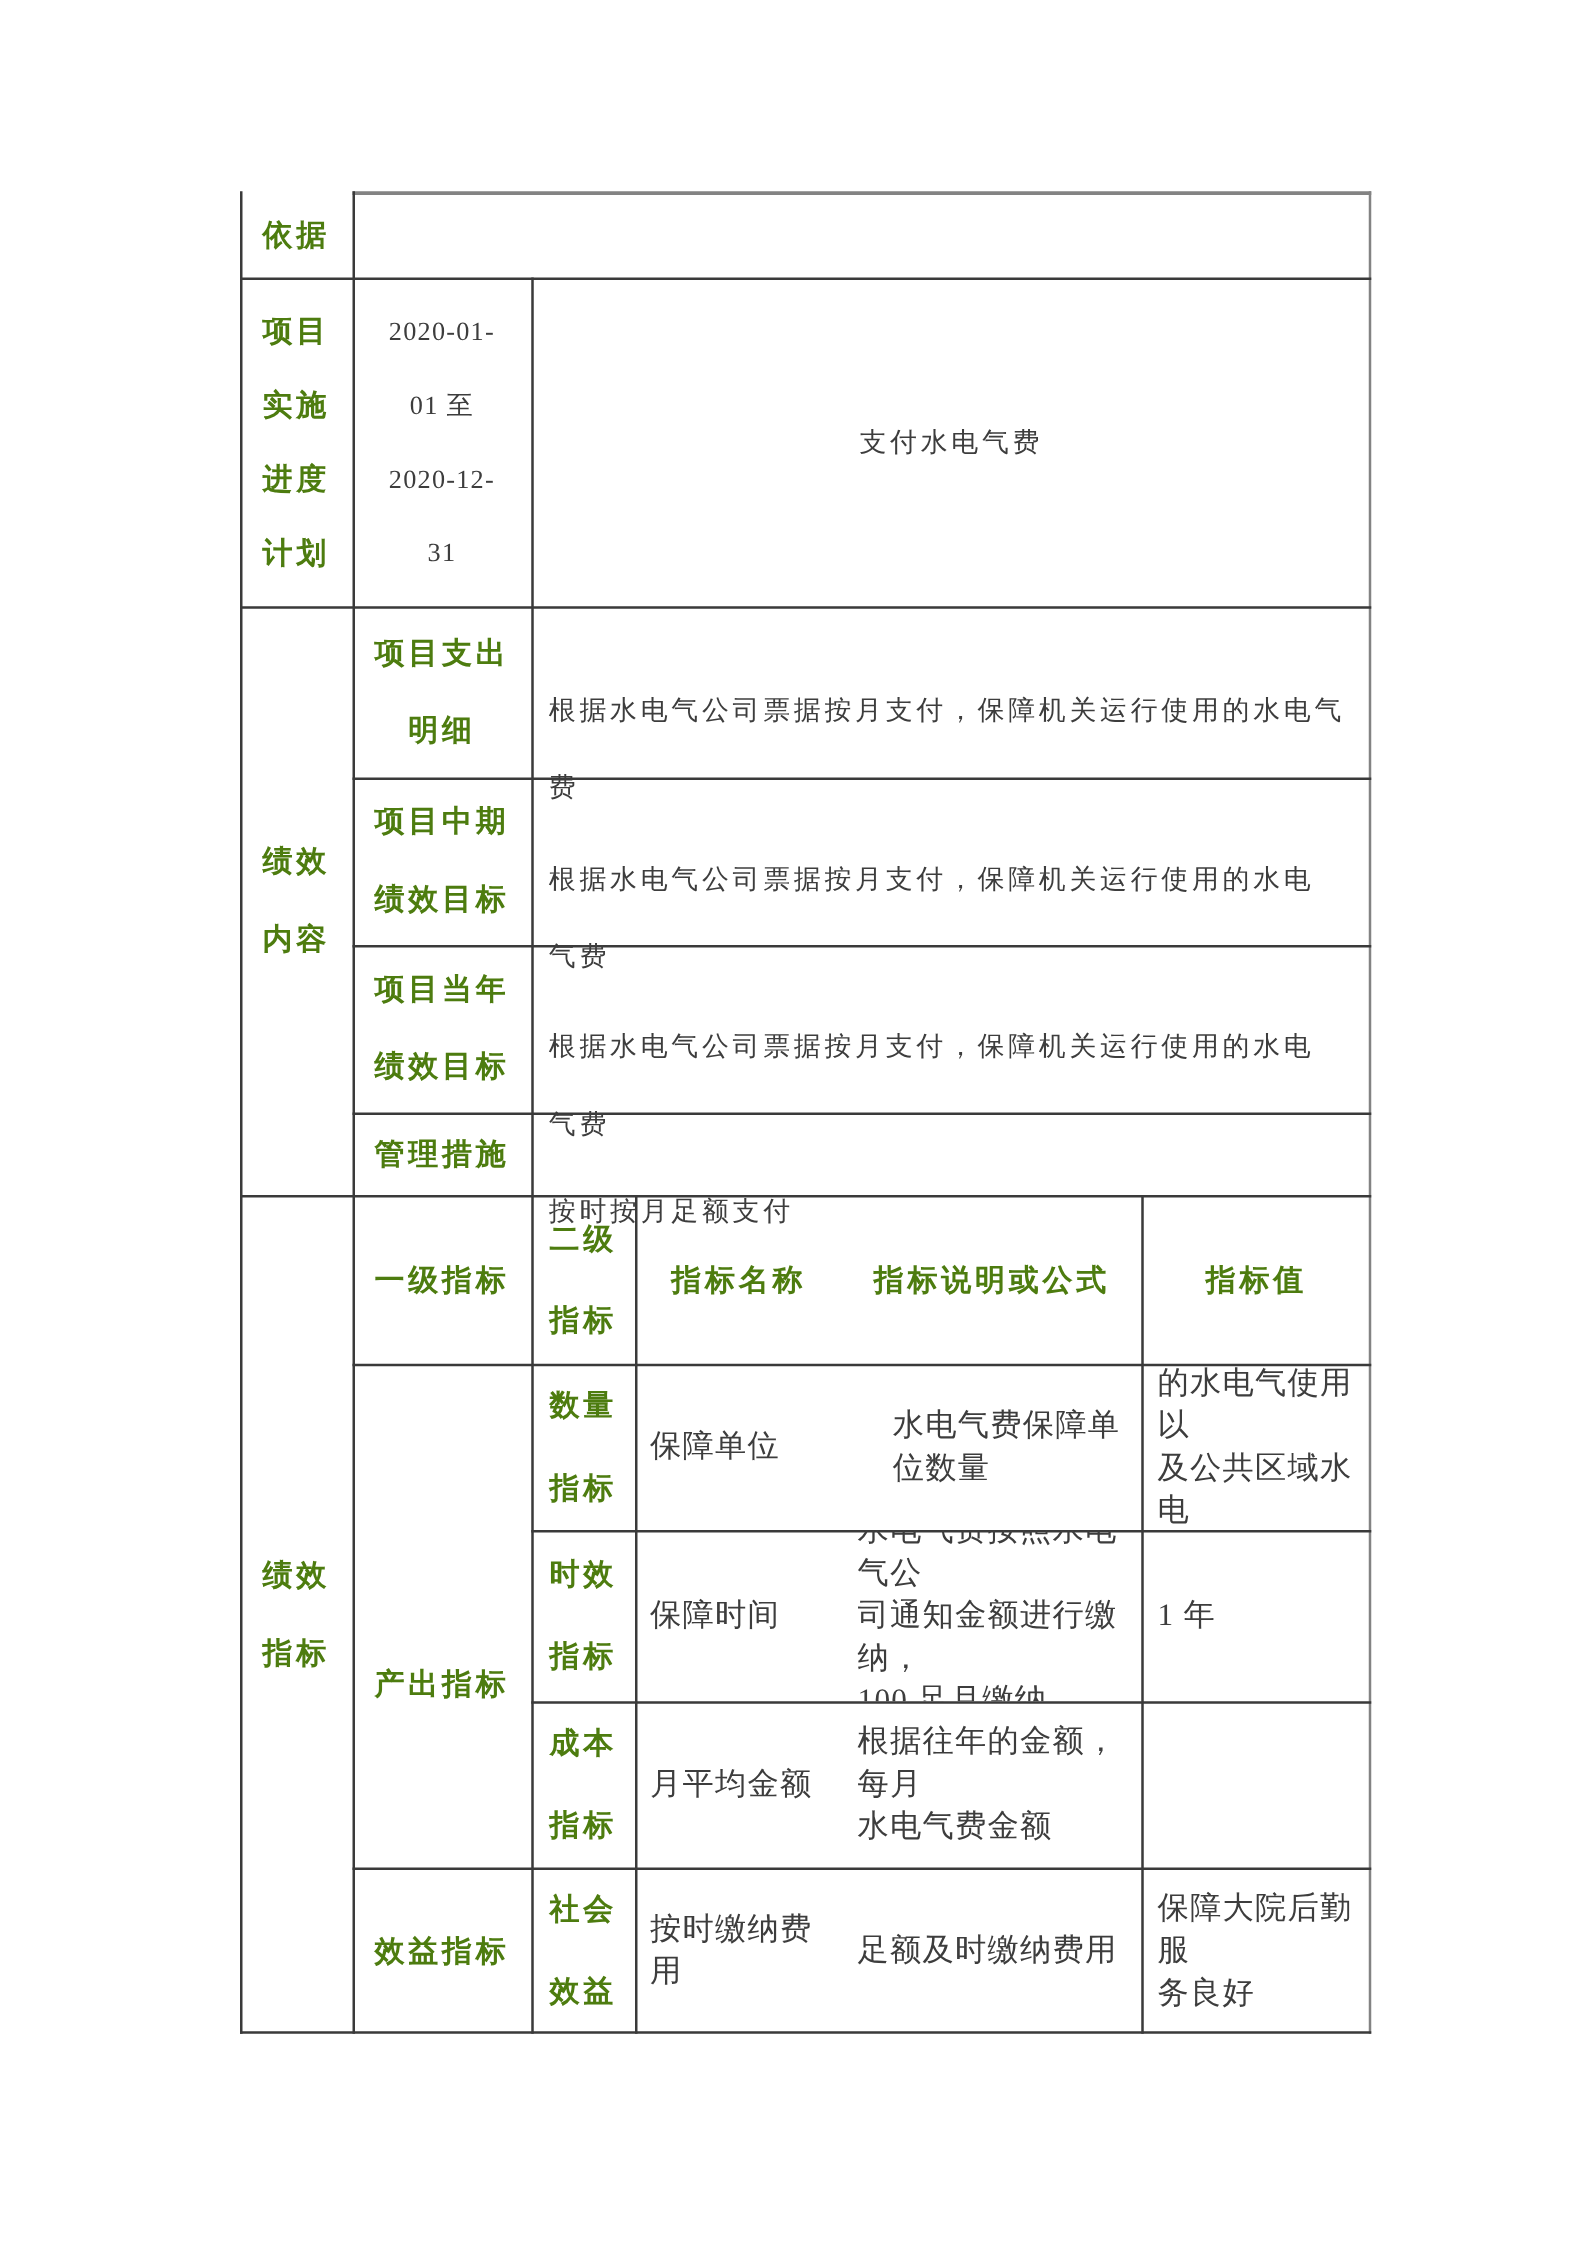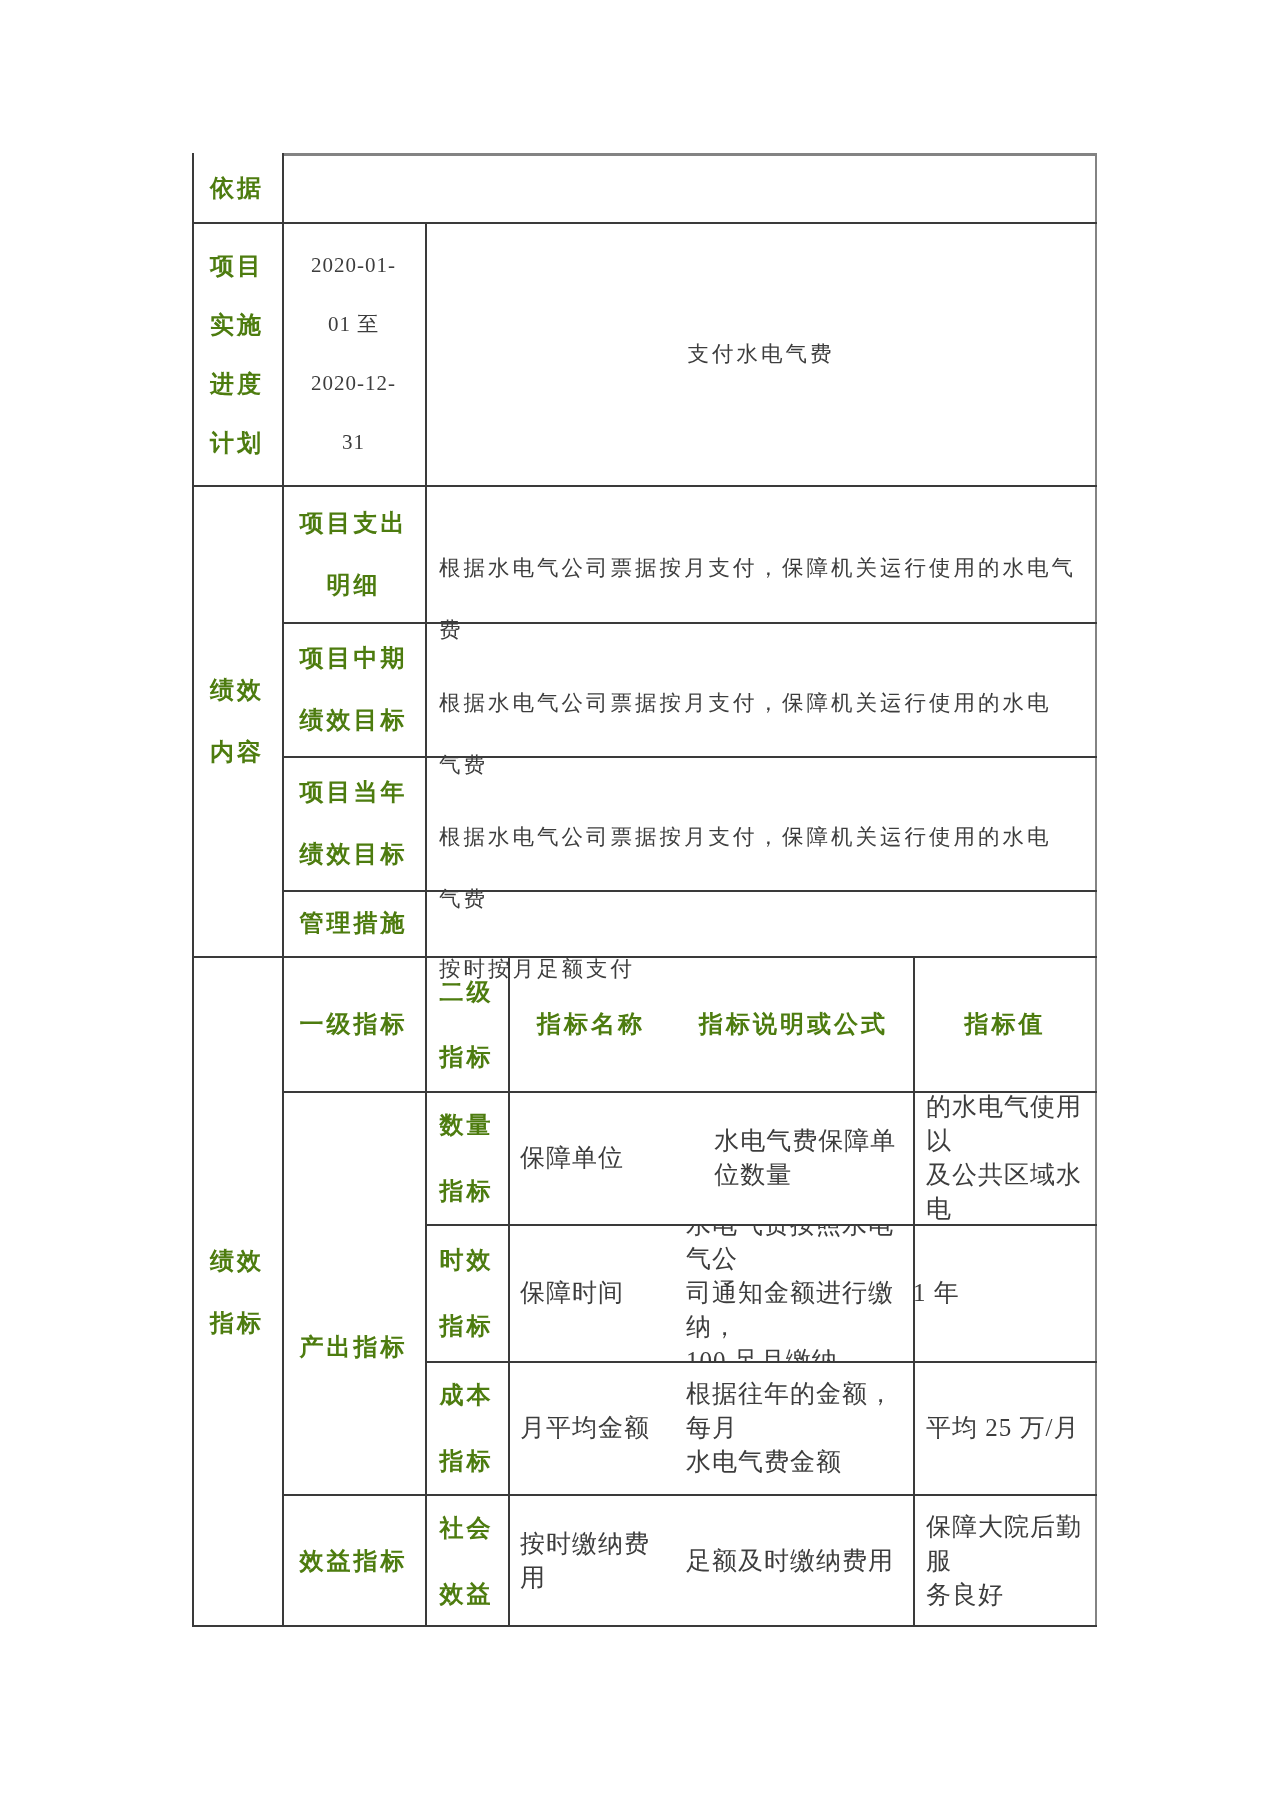--- a/index.html
+++ b/index.html
@@ -144,30 +144,29 @@
 使用产生的费用</div>
 
     <div class="cell center bold-label lh66" style="left:233px; top:1071px; width:83px; height:137px;">时效
 指标</div>
     <div class="cell nd-wrap" style="left:316px; top:1071px; width:405px; height:137px;">
       <div class="sub-name sub-left-pad serif-txt serif-ind">保障时间</div>
       <div class="sub-desc sub-left-pad serif-txt serif-ind">水电气费按照水电气公
 司通知金额进行缴纳，
 100 足月缴纳</div>
     </div>
-    <div class="cell left serif-txt serif-ind" style="left:721px; top:1071px; width:184px; height:137px; padding-right:4px;">1 年</div>
+    <div class="cell left serif-txt serif-ind" style="left:721px; top:1071px; width:184px; height:137px; padding-left:13px; padding-right:4px;">1 年</div>
 
     <div class="cell center bold-label lh66" style="left:233px; top:1208px; width:83px; height:133px;">成本
 指标</div>
     <div class="cell nd-wrap" style="left:316px; top:1208px; width:405px; height:133px;">
       <div class="sub-name sub-left-pad serif-txt serif-ind">月平均金额</div>
       <div class="sub-desc sub-left-pad serif-txt serif-ind">根据往年的金额，每月
 水电气费金额</div>
     </div>
-    <div class="cell left serif-txt serif-ind" style="left:721px; top:1208px; width:184px; height:133px; padding-left:13px; padding-right:4px;">平均 25 万/月</div>
 
     <div class="cell center bold-label lh66" style="left:233px; top:1341px; width:83px; height:133px;">社会
 效益</div>
     <div class="cell nd-wrap" style="left:316px; top:1341px; width:405px; height:133px;">
       <div class="sub-name sub-left-pad serif-txt serif-ind">按时缴纳费用</div>
       <div class="sub-desc sub-left-pad serif-txt serif-ind">足额及时缴纳费用</div>
     </div>
     <div class="cell left serif-txt serif-ind" style="left:721px; top:1341px; width:184px; height:133px; padding-left:13px; padding-right:4px;">保障大院后勤服
 务良好</div>
 

